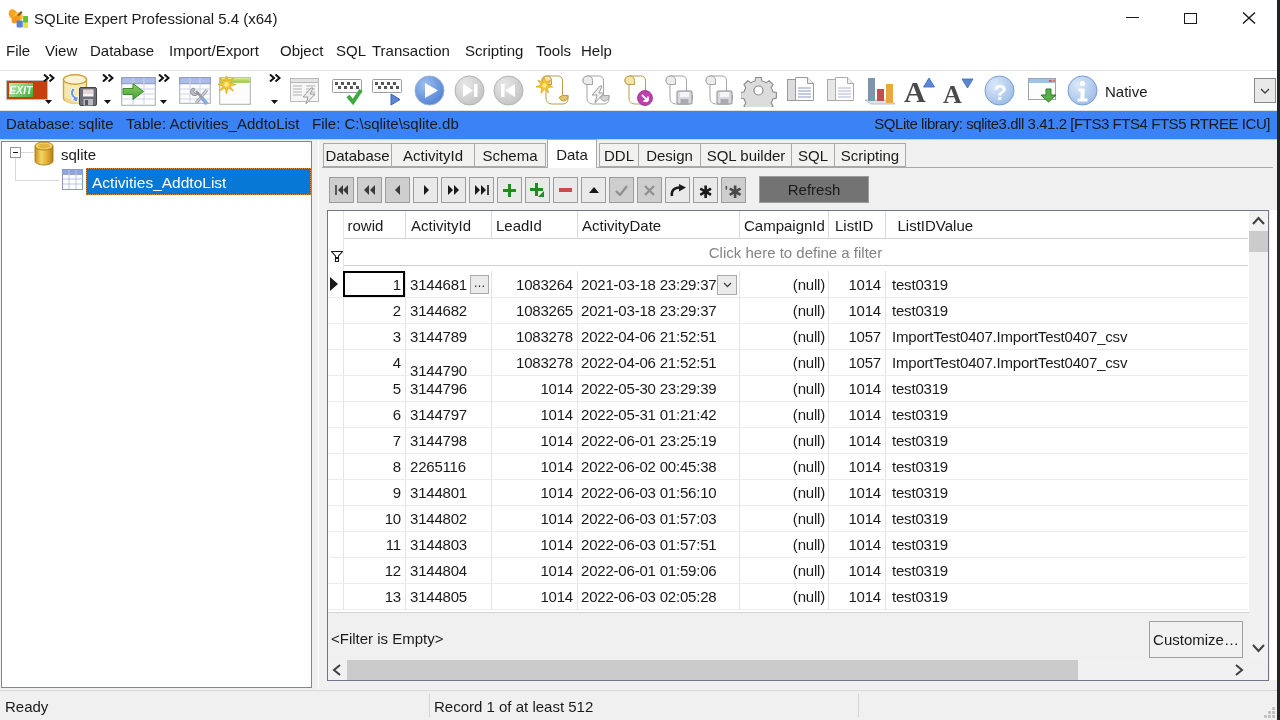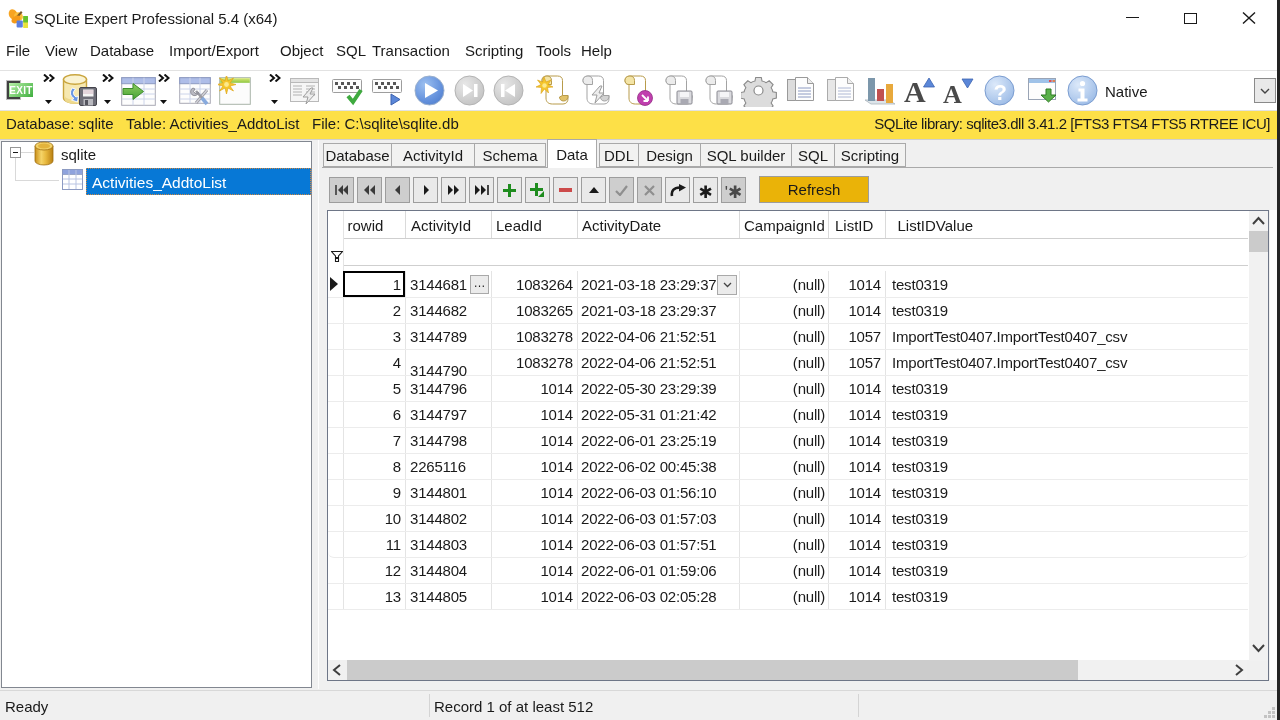--- a/index.html
+++ b/index.html
@@ -46,21 +46,21 @@
   <div class="abs t15" style="left:336px;top:6px;">SQL</div>
   <div class="abs t15" style="left:372px;top:6px;">Transaction</div>
   <div class="abs t15" style="left:465px;top:6px;">Scripting</div>
   <div class="abs t15" style="left:536px;top:6px;">Tools</div>
   <div class="abs t15" style="left:581px;top:6px;">Help</div>
 </div>
 <div class="abs" style="left:0;top:70px;width:1280px;height:1px;background:#e2e2e2;"></div>
 
 <div id="toolbar" class="abs" style="left:0;top:71px;width:1280px;height:39px;background:#fff;">
 
-  <div class="abs" style="left:6px;top:9px;width:15px;height:20px;background:#404040;border:1px solid #bdbdbd;box-sizing:border-box;">
+  <div class="abs" style="left:6px;top:9px;width:42px;height:20px;background:#c2410c;border:1px solid #bdbdbd;box-sizing:border-box;font-style:italic;">
     <div class="abs" style="left:2px;top:2px;width:24px;height:14px;background:linear-gradient(135deg,#b8f0a8,#3fae3f);display:flex;align-items:center;justify-content:center;">
       <span style="font-size:10px;font-weight:bold;color:#fff;letter-spacing:0.3px;">EXIT</span>
     </div>
   </div>
 
   <svg class="abs" style="left:43px;top:3px;" width="12" height="8" viewBox="0 0 12 8">
       <path d="M1 0.5 L5 4 L1 7.5 M6.5 0.5 L10.5 4 L6.5 7.5" stroke="#111" stroke-width="2" fill="none"></path>
     </svg>
   <svg class="abs" style="left:45px;top:29px;" width="7" height="4">
       <path d="M0 0 H7 L3.5 4 Z" fill="#111"></path>
@@ -321,21 +321,21 @@
   <div class="abs t15" style="left:1105px;top:13px;">Native</div>
 
   <div class="abs" style="left:1254px;top:7px;width:22px;height:25px;background:#e9e9e9;border:1px solid #8a8a8a;box-sizing:border-box;display:flex;align-items:center;justify-content:center;">
     <svg width="10" height="6" viewBox="0 0 10 6">
         <path d="M1 1 L5 5 L9 1" stroke="#444" stroke-width="1.4" fill="none"></path>
       </svg>
   </div>
 </div>
 <div class="abs" style="left:0;top:110px;width:1280px;height:1px;background:#e2e2e2;"></div>
 
-<div class="abs" style="left:0;top:111px;width:1280px;height:28px;background:#fde047;">
+<div class="abs" style="left:0;top:111px;width:1280px;height:28px;background:#3b82f6;">
   <div class="abs t15" style="left:6px;top:5px;">Database: sqlite&nbsp;&nbsp;&nbsp;Table: Activities_AddtoList&nbsp;&nbsp;&nbsp;File: C:\sqlite\sqlite.db</div>
   <div class="abs t15" style="right:10px;top:5px;letter-spacing:-0.45px;">SQLite library: sqlite3.dll 3.41.2 [FTS3 FTS4 FTS5 RTREE ICU]</div>
 </div>
 <div class="abs" style="left:0;top:139px;width:1280px;height:1px;background:#cfcfcf;"></div>
 
 <div class="abs" style="left:0;top:140px;width:1280px;height:550px;background:#f0f0f0;">
 </div>
 
 <div class="abs" style="left:1px;top:141px;width:311px;height:547px;background:#fff;border:1px solid #828790;box-sizing:border-box;">
 </div>
@@ -388,20 +388,24 @@
   <div class="tab" style="left:382px;width:92px;">SQL builder</div>
   <div class="tab" style="left:473px;width:44px;">SQL</div>
   <div class="tab" style="left:516px;width:72px;">Scripting</div>
   <div class="tab" style="left:229px;top:139px;width:50px;height:29px;background:#fff;border-bottom:none;top:-1px;z-index:3;">Data</div>
 
   <div id="navrow"></div>
 
   <div class="abs" style="left:9px;top:70px;width:942px;height:471px;border:1px solid #6e7687;box-sizing:border-box;background:#fff;">
   </div>
 
+  <div class="abs" style="left:10px;top:472px;width:940px;height:48px;background:#f0f0f0;border-top:1px solid #d4d4d4;box-sizing:border-box;">
+    <div class="abs t15" style="left:3px;top:18px;">&lt;Filter is Empty&gt;</div>
+    <div class="abs" style="left:821px;top:8px;width:94px;height:37px;background:#f1f1f1;border:1px solid #a0a0a0;box-sizing:border-box;display:flex;align-items:center;justify-content:center;font-size:15px;">Customize…</div>
+  </div>
 
   <div class="abs" style="left:10px;top:520px;width:920px;height:20px;background:#f1f1f1;">
     <svg class="abs" style="left:4px;top:4px;" width="10" height="12" viewBox="0 0 10 12">
         <path d="M8 1 L2 6 L8 11" stroke="#3f3f3f" stroke-width="2" fill="none"></path>
       </svg>
     <div class="abs" style="left:19px;top:0px;width:731px;height:20px;background:#cbcbcb;"></div>
     <svg class="abs" style="left:906px;top:4px;" width="10" height="12" viewBox="0 0 10 12">
         <path d="M2 1 L8 6 L2 11" stroke="#3f3f3f" stroke-width="2" fill="none"></path>
       </svg>
   </div>
@@ -492,39 +496,40 @@
         <path d="M2 12 q-1.5 -8 8 -8.5" stroke="#1a1a1a" stroke-width="2.6" fill="none"></path>
         <path d="M9 0 L16 3.5 L9 7.5 Z" fill="#1a1a1a"></path>
       </svg>
     </div>
   <div class="navbtn" style="left:693px;">
       <span style="font-size:17px;color:#1a1a1a;line-height:10px;margin-top:6px;">✱</span>
     </div>
   <div class="navbtn dis" style="left:721px;">
       <span style="font-size:17px;color:#4a4a4a;line-height:10px;margin-top:6px;">'✱</span>
     </div>
-  <div class="abs" style="left:759px;top:176px;width:110px;height:27px;background:#eab308;border:1px solid #9d9d9d;box-sizing:border-box;display:flex;align-items:center;justify-content:center;font-size:15px;">Refresh</div>
+  <div class="abs" style="left:759px;top:176px;width:110px;height:27px;background:#737373;border:1px solid #9d9d9d;box-sizing:border-box;display:flex;align-items:center;justify-content:center;font-size:15px;">Refresh</div>
 </div>
 
 <div id="grid" class="abs" style="left:328px;top:211px;width:920px;height:400px;background:#fff;overflow:hidden;">
 
   <div class="hdr" style="left:19.5px;">rowid</div>
   <div class="hdr" style="left:83px;">ActivityId</div>
   <div class="hdr" style="left:168px;">LeadId</div>
   <div class="hdr" style="left:254px;">ActivityDate</div>
   <div class="hdr" style="left:416px;">CampaignId</div>
   <div class="hdr" style="left:507px;">ListID</div>
   <div class="hdr" style="left:569.5px;">ListIDValue</div>
 
   <div class="abs" style="left:15px;top:27px;width:905px;height:1px;background:#cfcfcf;"></div>
 
   <svg class="abs" style="left:3px;top:40px;" width="12" height="11" viewBox="0 0 12 11">
     <path d="M0.5 0.5 h11 l-4 4.5 v5.5 h-3 V5 Z" fill="none" stroke="#1a1a1a" stroke-width="1.1"></path>
     <rect x="5" y="6" width="2" height="2" fill="#1a1a1a"></rect>
   </svg>
+  <div class="abs" style="left:15px;top:31px;width:905px;height:21px;font-size:15px;color:#838383;text-align:center;line-height:21px;">Click here to define a filter</div>
   <div class="abs" style="left:15px;top:54px;width:905px;height:1px;background:#cfcfcf;"></div>
 
   <div class="vline" style="left:15px;top:0;height:398px;"></div>
   <div class="vline" style="left:77px;top:0;height:27px;background:#dadada;"></div>
   <div class="vline" style="left:163px;top:0;height:27px;background:#dadada;"></div>
   <div class="vline" style="left:249px;top:0;height:27px;background:#dadada;"></div>
   <div class="vline" style="left:411px;top:0;height:27px;background:#dadada;"></div>
   <div class="vline" style="left:500px;top:0;height:27px;background:#dadada;"></div>
   <div class="vline" style="left:557px;top:0;height:27px;background:#dadada;"></div>
   <div class="vline" style="left:77px;top:60px;height:338px;"></div>

